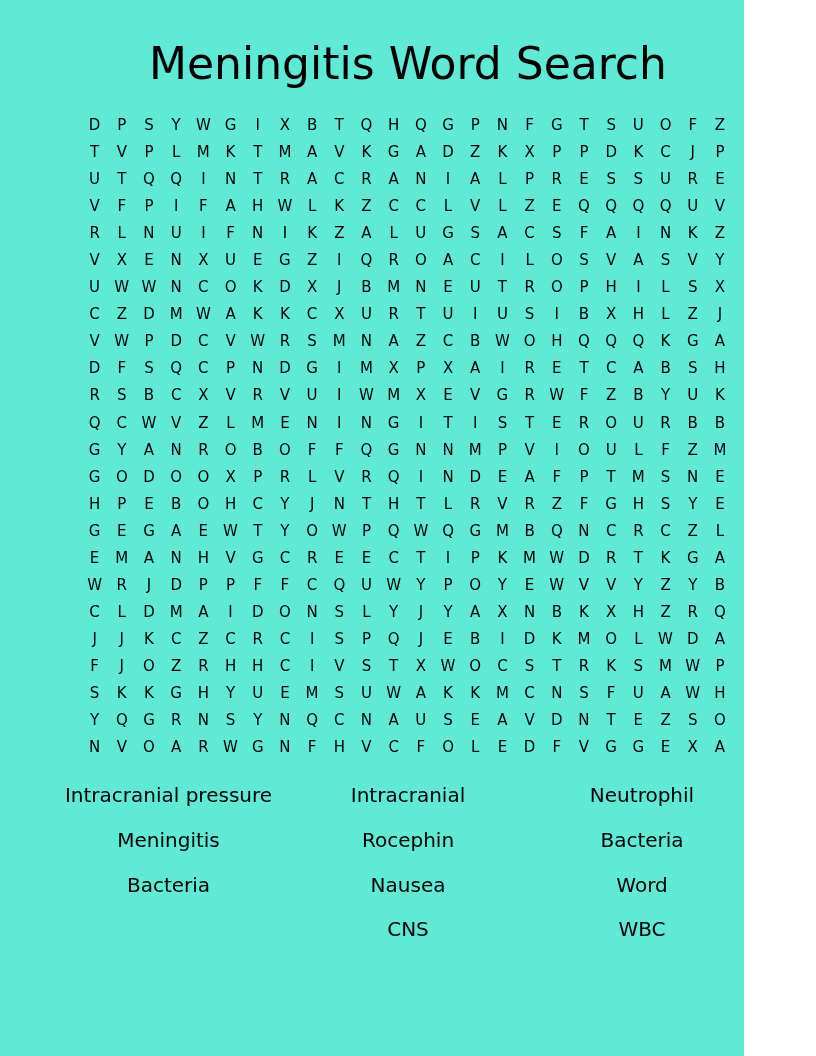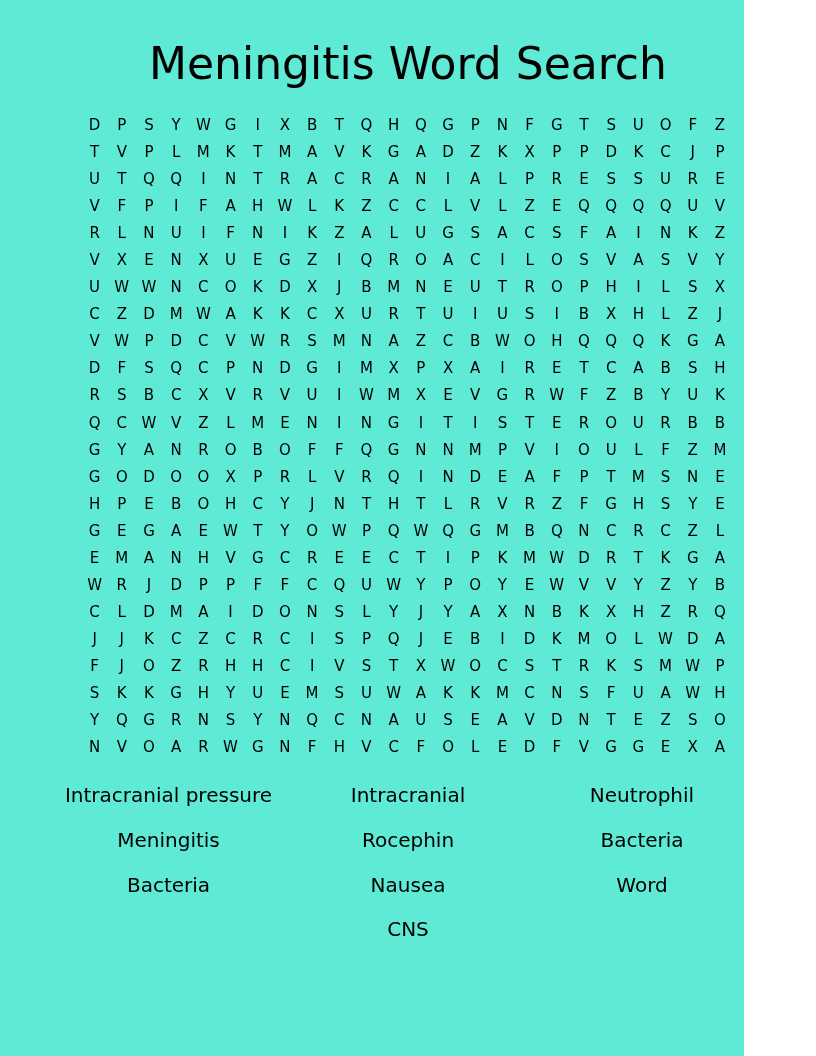--- a/index.html
+++ b/index.html
@@ -660,15 +660,16 @@
       <div class="word-col">
         <div class="word">Intracranial</div>
         <div class="word">Rocephin</div>
         <div class="word">Nausea</div>
         <div class="word">CNS</div>
       </div>
       <div class="word-col">
         <div class="word">Neutrophil</div>
         <div class="word">Bacteria</div>
         <div class="word">Word</div>
+        <div class="word">WBC</div>
       </div>
     </div>
 </div>
 
 </body></html>

